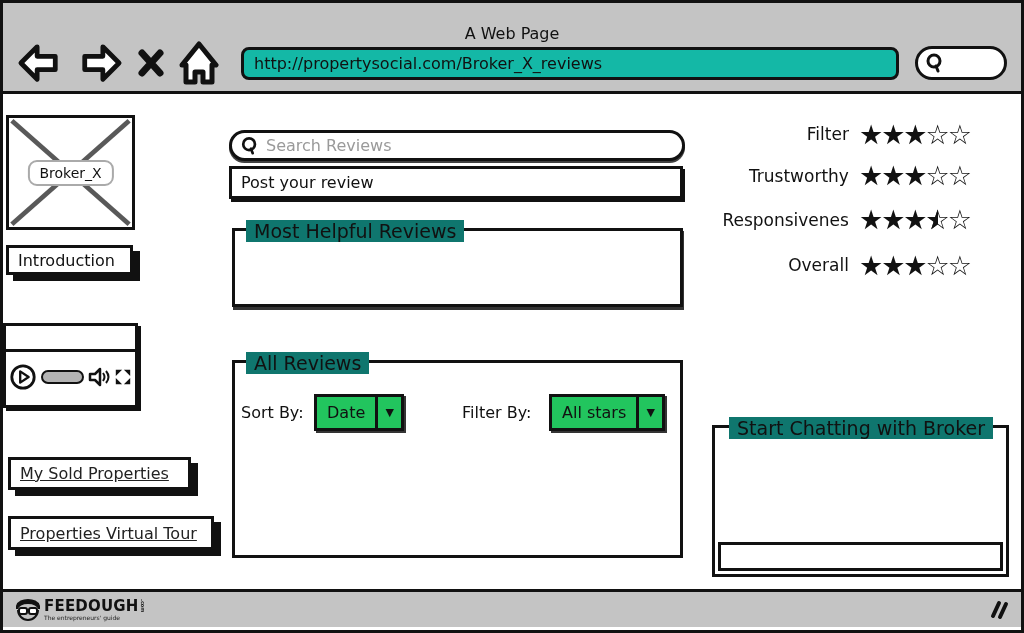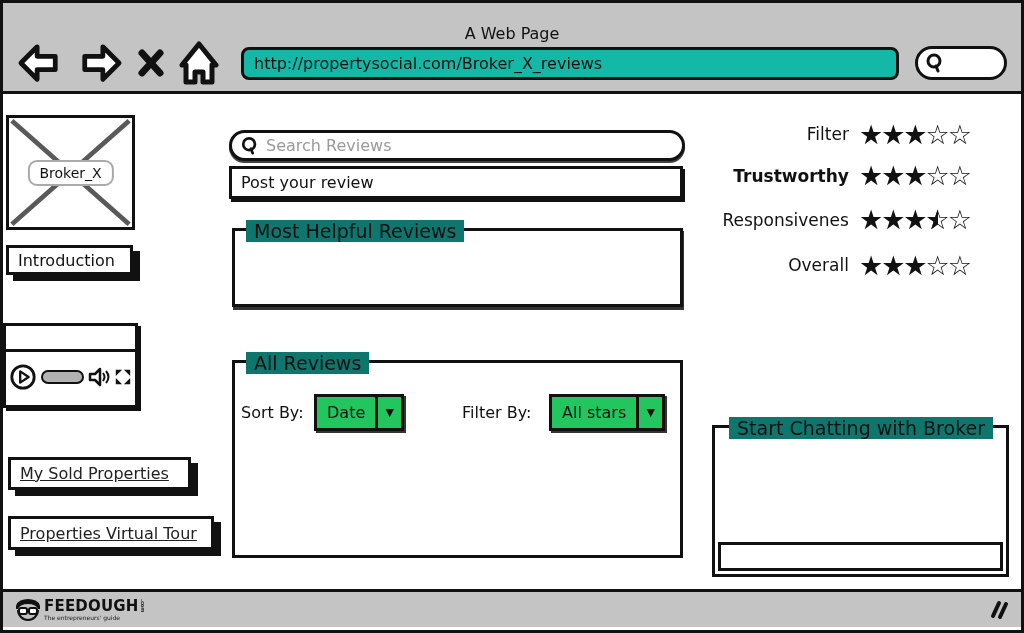--- a/index.html
+++ b/index.html
@@ -44,21 +44,21 @@
   .chat-input { position:absolute; left:3px; right:3px; bottom:3px; height:29px; border:3px solid #111; background:#fff; }
 
   .inline-label { position:absolute; font-size:16px; }
   .dropdown { position:absolute; display:flex; align-items:stretch; border:3px solid #111; background:#22c55e; height:37px; box-shadow:2px 2px 0 rgba(17,17,17,.85); cursor:pointer; }
   .dd-value { display:flex; align-items:center; padding:0 10px; font-size:16px; white-space:nowrap; }
   .dd-arrow { border-left:3px solid #111; width:26px; display:flex; align-items:center; justify-content:center; font-size:11px; }
 
   .ratings { position:absolute; top:20px; right:51px; }
   .rating-row { display:flex; align-items:center; justify-content:flex-end; }
   .rating-row:nth-child(1){ height:40px; }
-  .rating-row:nth-child(2){ height:43px;font-weight:bold; }
+  .rating-row:nth-child(2){ height:43px; }
   .rating-row:nth-child(3){ height:45px; }
   .rating-row:nth-child(4){ height:46px; }
   .rating-label { font-size:17px; margin-right:10px; white-space:nowrap; }
   .stars { font-size:27px; letter-spacing:-2px; line-height:1; white-space:nowrap; }
   .star { display:inline-block; }
   .star.half { position:relative; }
   .star.half .half-fill { position:absolute; left:0; top:0; width:55%; overflow:hidden; }
 
   
   .footer { height:38px; background:#c4c4c4; border-top:3px solid #111; display:flex; align-items:center; justify-content:space-between; padding:8px 12px; }

